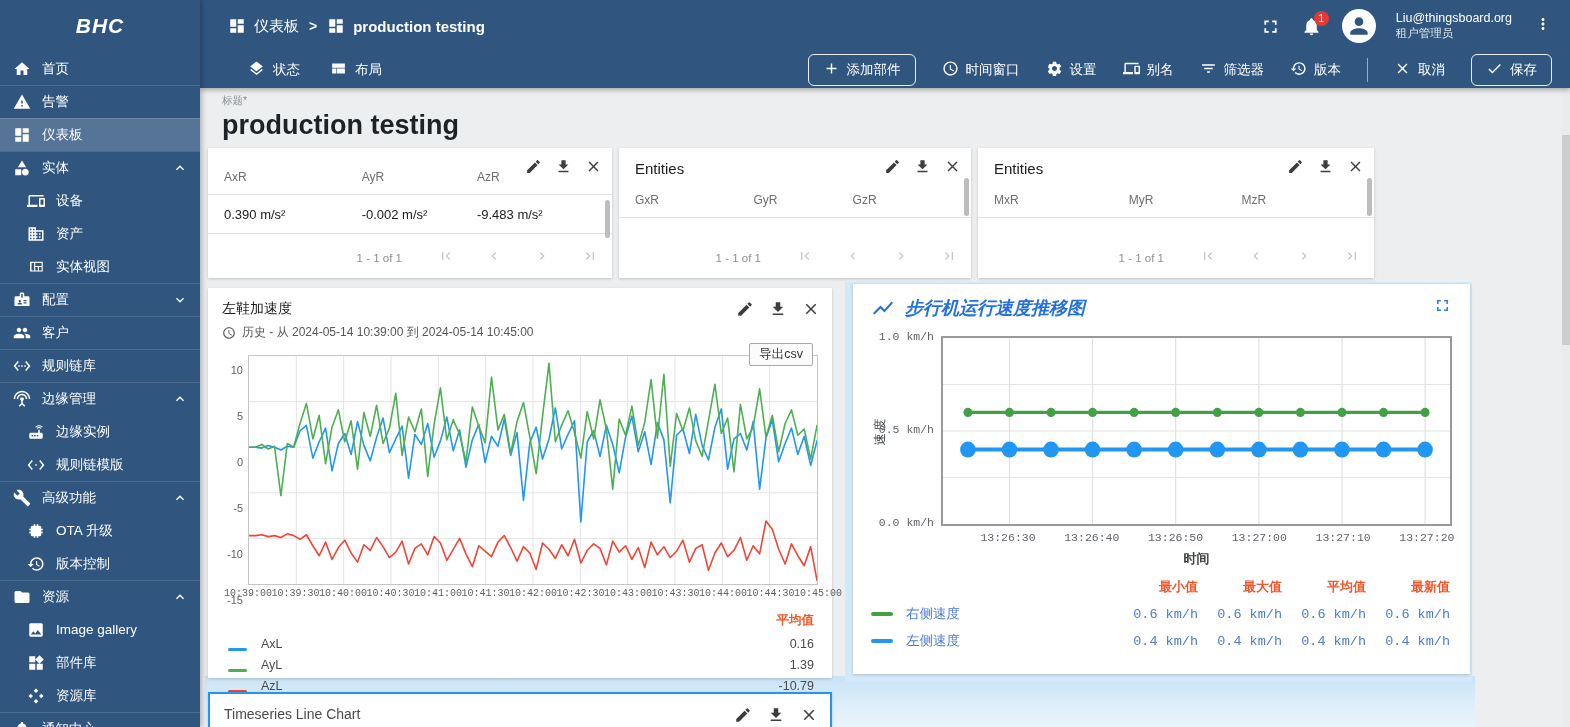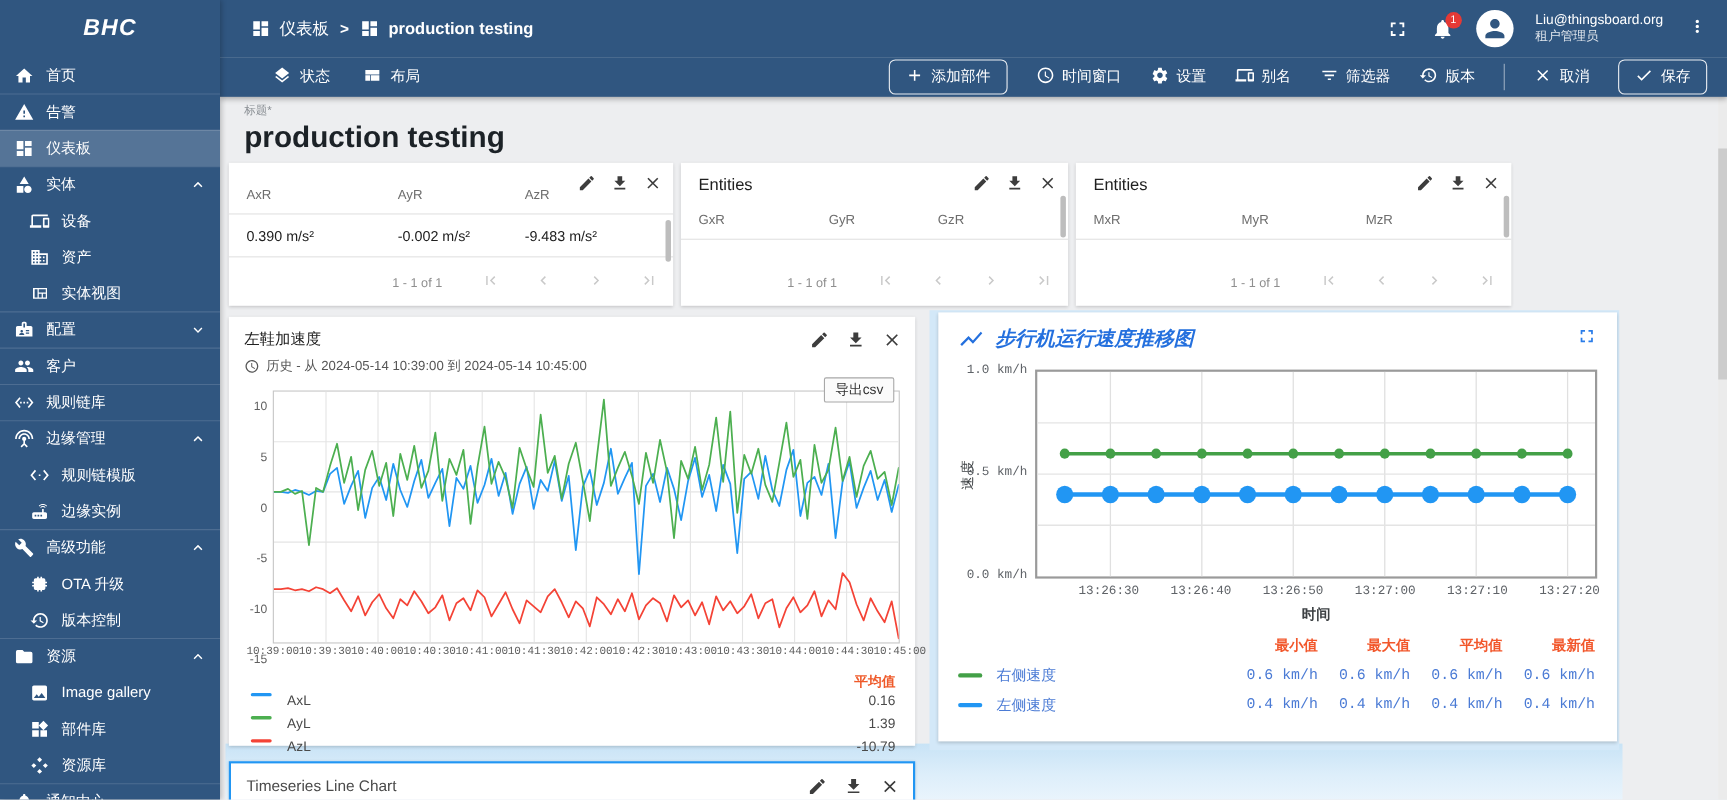--- a/index.html
+++ b/index.html
@@ -91,21 +91,21 @@
   .accel-ylab { width:26px; position:relative; }
   .accel-ylab div { position:absolute; right:5px; font-size:11px; color:#5f5f5f; }
   .accel-plotwrap { flex:1; position:relative; border:1px solid #c6c6c6; height:230px; background:#fff; }
   .accel-plotwrap svg { width:100%; height:100%; display:block; }
   .export-btn { position:absolute; top:-13px; right:4px; background:#fbfbfb; border:1px solid #a8a8a8; border-radius:2px;
                 font-size:12.5px; color:#333; padding:2px 9px; cursor:pointer; z-index:6; }
   .accel-xlab { position:relative; height:14px; margin-left:26px; margin-top:3px; }
   .accel-xlab div { position:absolute; transform:translateX(-50%); font-size:10px; color:#5f5f5f; white-space:nowrap;font-family:Liberation Mono, monospace; }
   .accel-legend { margin-top:10px; padding:0 4px 0 6px; }
   .al-header { text-align:right; font-size:12.5px; font-weight:bold; color:#ef5a2a; height:18px; }
-  .al-row { display:flex; align-items:flex-start; height:21px; font-size:12.5px; color:#4a4a4a; }
+  .al-row { display:flex; align-items:flex-end; height:21px; font-size:12.5px; color:#4a4a4a; }
   .al-marker { width:19px; height:3px; border-radius:2px; margin-right:14px; }
   .al-name { flex:1; }
 
   
   #speed-halo { position:absolute; left:645px; top:194px; width:627px; height:400px; background:#d3e8f8; padding:2px 2px 8px 8px;font-family:Liberation Mono, monospace; }
   #speed-widget { position:relative; width:100%; height:100%; background:#fff; box-shadow:0 1px 3px rgba(0,0,0,.18); padding:12px 18px; }
   .speed-titlerow { display:flex; align-items:center; gap:10px; }
   .speed-title { font-size:18px; font-weight:bold; font-style:italic; color:#2470de; }
   .speed-fs { margin-left:auto; cursor:pointer; }
   .speed-fs svg { width:19px; height:19px; fill:#2b7de9; }
@@ -234,32 +234,32 @@
             </svg>
           </span>
           <span class="nav-label">边缘管理</span>
           <span class="nav-chevron"><svg viewBox="0 0 24 24" style="width:16px;height:16px;fill:#fff" aria-hidden="true">
               <path d="M7.4 15.4L12 10.8l4.6 4.6L18 14l-6-6-6 6z"></path>
             </svg></span>
         </div>
         <div class="nav-item sub">
           <span class="nav-icon">
             <svg viewBox="0 0 24 24" style="width:18px;height:18px;fill:#fff" aria-hidden="true">
+              <path d="M20.2 5.9l.8-.8C19.6 3.7 17.8 3 16 3s-3.6.7-5 2.1l.8.8C13 4.8 14.5 4.2 16 4.2s3 .6 4.2 1.7zm-.9.8c-.9-.9-2.1-1.4-3.3-1.4s-2.4.5-3.3 1.4l.8.8c.7-.7 1.6-1 2.5-1s1.8.3 2.5 1l.8-.8zM19 13h-2V9h-2v4H5c-1.1 0-2 .9-2 2v4c0 1.1.9 2 2 2h14c1.1 0 2-.9 2-2v-4c0-1.1-.9-2-2-2zM8 18H6v-2h2v2zm3.5 0h-2v-2h2v2zm3.5 0h-2v-2h2v2z"></path>
+            </svg>
+          </span>
+          <span class="nav-label">边缘实例</span>
+        </div>
+        <div class="nav-item sub">
+          <span class="nav-icon">
+            <svg viewBox="0 0 24 24" style="width:18px;height:18px;fill:#fff" aria-hidden="true">
               <path d="M7.77 6.76L6.23 5.48.82 12l5.41 6.52 1.54-1.28L3.42 12l4.35-5.24zM11 13h2v-2h-2v2zm6.77-7.52l-1.54 1.28L20.58 12l-4.35 5.24 1.54 1.28L23.18 12l-5.41-6.52z"></path>
             </svg>
           </span>
           <span class="nav-label">规则链模版</span>
-        </div>
-        <div class="nav-item sub">
-          <span class="nav-icon">
-            <svg viewBox="0 0 24 24" style="width:18px;height:18px;fill:#fff" aria-hidden="true">
-              <path d="M20.2 5.9l.8-.8C19.6 3.7 17.8 3 16 3s-3.6.7-5 2.1l.8.8C13 4.8 14.5 4.2 16 4.2s3 .6 4.2 1.7zm-.9.8c-.9-.9-2.1-1.4-3.3-1.4s-2.4.5-3.3 1.4l.8.8c.7-.7 1.6-1 2.5-1s1.8.3 2.5 1l.8-.8zM19 13h-2V9h-2v4H5c-1.1 0-2 .9-2 2v4c0 1.1.9 2 2 2h14c1.1 0 2-.9 2-2v-4c0-1.1-.9-2-2-2zM8 18H6v-2h2v2zm3.5 0h-2v-2h2v2zm3.5 0h-2v-2h2v2z"></path>
-            </svg>
-          </span>
-          <span class="nav-label">边缘实例</span>
         </div>
         <div class="nav-item top">
           <span class="nav-icon">
             <svg viewBox="0 0 24 24" style="width:18px;height:18px;fill:#fff" aria-hidden="true">
               <path d="M22.7 19l-9.1-9.1c.9-2.3.4-5-1.5-6.9-2-2-5-2.4-7.4-1.3L9 6 6 9 1.6 4.7C.4 7.1.9 10.1 2.9 12.1c1.9 1.9 4.6 2.4 6.9 1.5l9.1 9.1c.4.4 1 .4 1.4 0l2.3-2.3c.5-.4.5-1.1.1-1.4z"></path>
             </svg>
           </span>
           <span class="nav-label">高级功能</span>
           <span class="nav-chevron"><svg viewBox="0 0 24 24" style="width:16px;height:16px;fill:#fff" aria-hidden="true">
               <path d="M7.4 15.4L12 10.8l4.6 4.6L18 14l-6-6-6 6z"></path>

